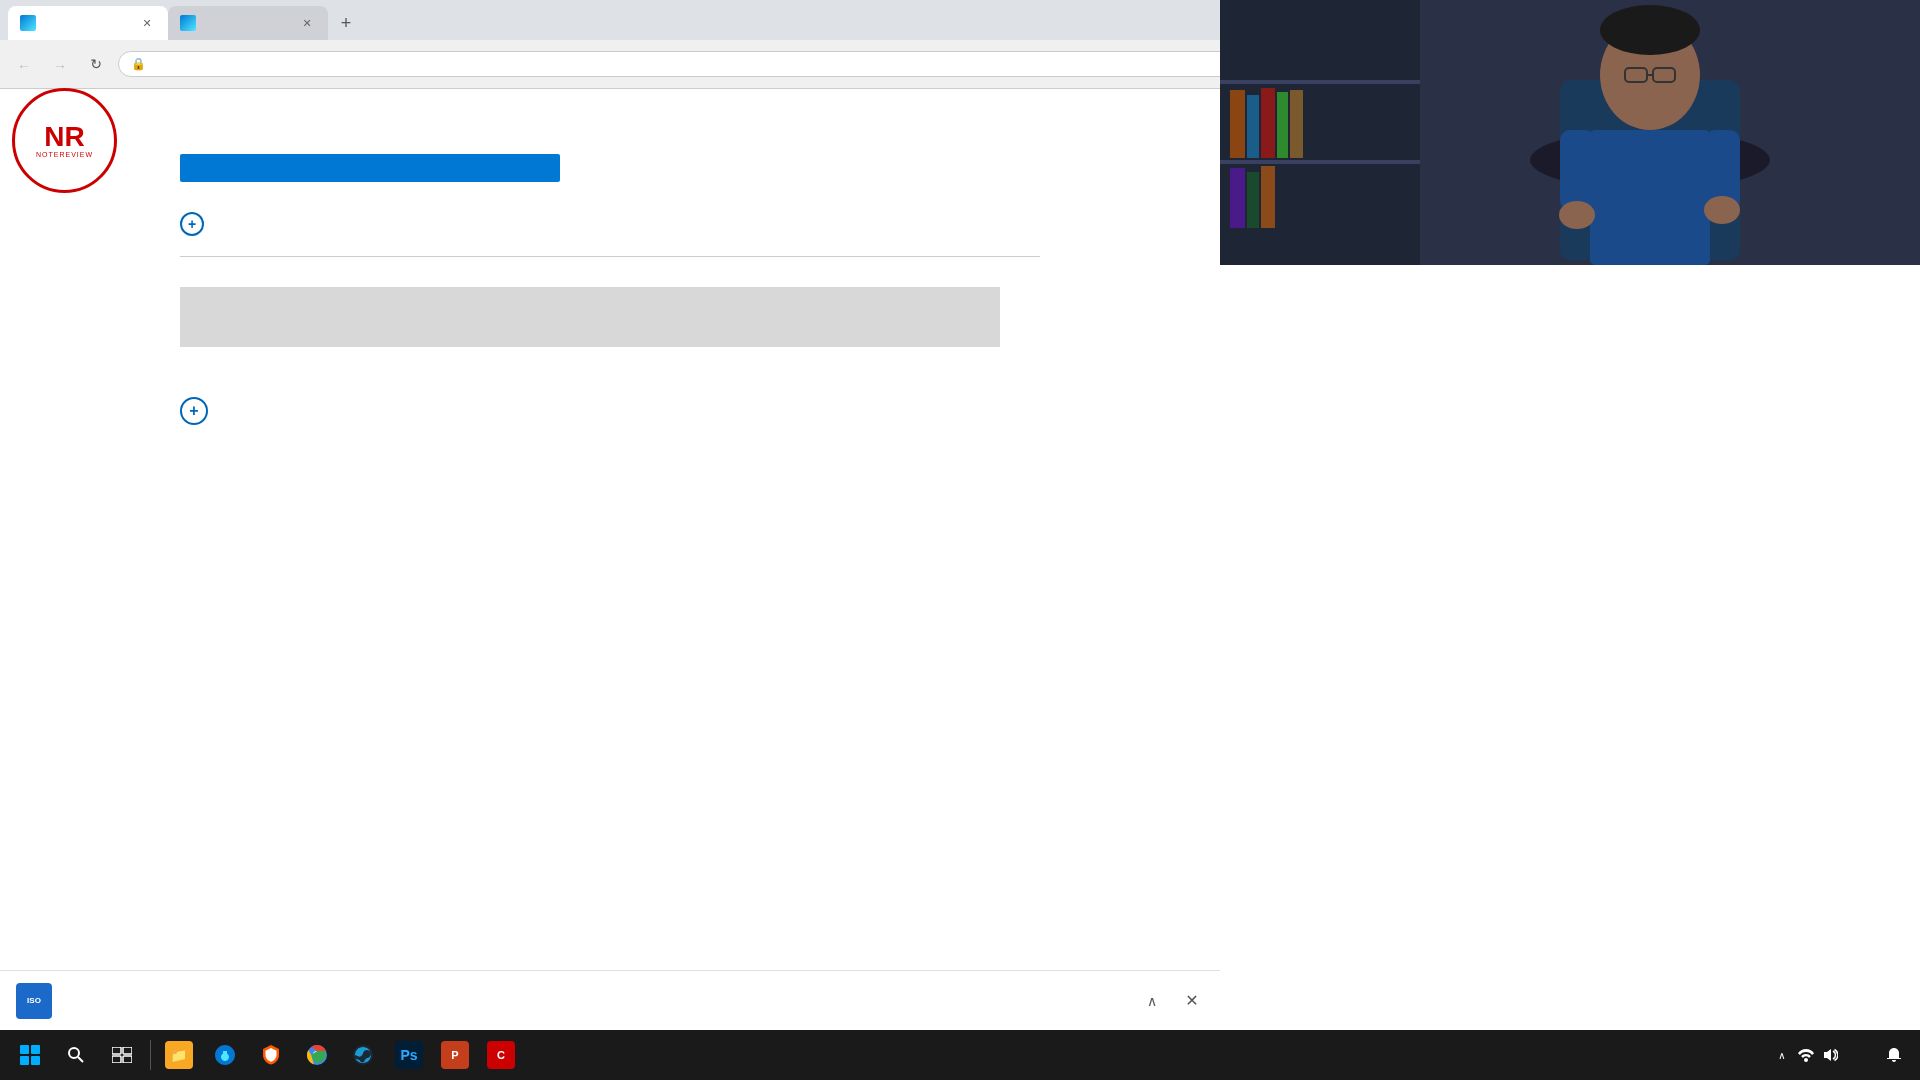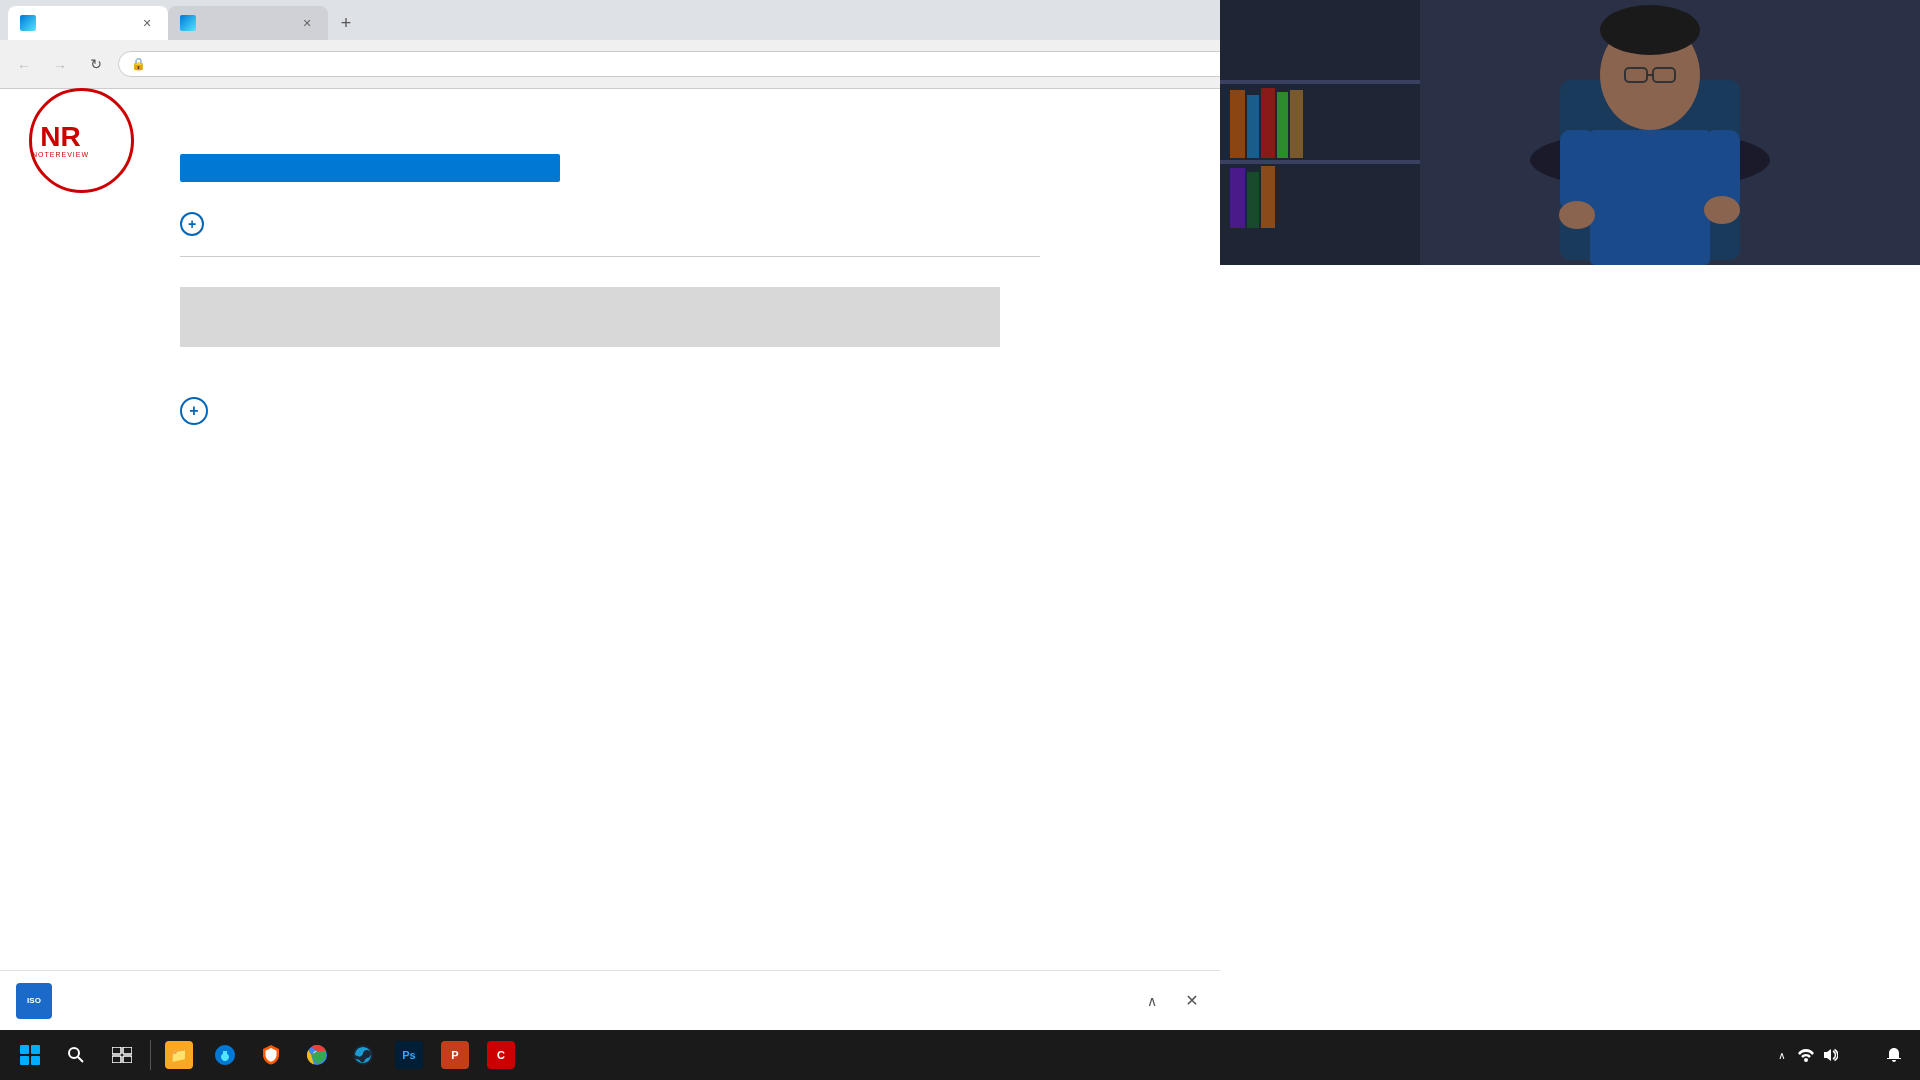--- a/index.html
+++ b/index.html
@@ -135,28 +135,29 @@
       display: flex;
       align-items: center;
       justify-content: center;
       position: relative;
     }
 
     
     .nr-logo {
       position: absolute;
       top: 88px;
-      left: 29px;
+      left: 12px;
       width: 105px;
       height: 105px;
       border-radius: 50%;
       background: #fff;
       border: 3px solid #c00;
       display: flex;
       align-items: center;
+      justify-content: center;
       z-index: 10;
     }
     .nr-logo-inner {
       text-align: center;
     }
     .nr-letters {
       font-size: 28px;
       font-weight: 900;
       color: #c00;
       line-height: 1;
@@ -616,21 +617,21 @@
     <div class="taskbar-app-icon">
       <svg width="24" height="24" viewBox="0 0 24 24">
         <circle cx="12" cy="12" r="10" fill="#1b2838"></circle>
         <path d="M12 4C7.6 4 4 7.6 4 12l4.2 1.7c.5-.3 1-.5 1.6-.5.1 0 .2 0 .3 0L11.9 11c0-2.2 1.8-4 4-4s4 1.8 4 4-1.8 4-4 4l-2.2 1.9c0 1.3-1 2.4-2.4 2.4-1.2 0-2.2-.9-2.4-2.1L4.5 15.4C5.8 18.2 8.7 20 12 20c4.4 0 8-3.6 8-8S16.4 4 12 4z" fill="#1b9bd1"></path>
       </svg>
     </div>
   </div>
 
   <div class="taskbar-app">
     <div class="taskbar-app-icon" style="background:#001e36; border-radius:4px;">
-      <span style="color:#31a8ff; font-size:11px; font-weight:bold;">Ps</span>
+      <span style="color:#31a8ff; font-size:14px; font-weight:bold;">Ps</span>
     </div>
   </div>
 
   <div class="taskbar-app">
     <div class="taskbar-app-icon" style="background:#c43e1c; border-radius:4px;">
       <span style="color:#fff; font-size:11px; font-weight:bold;">P</span>
     </div>
   </div>
 
   <div class="taskbar-app">

